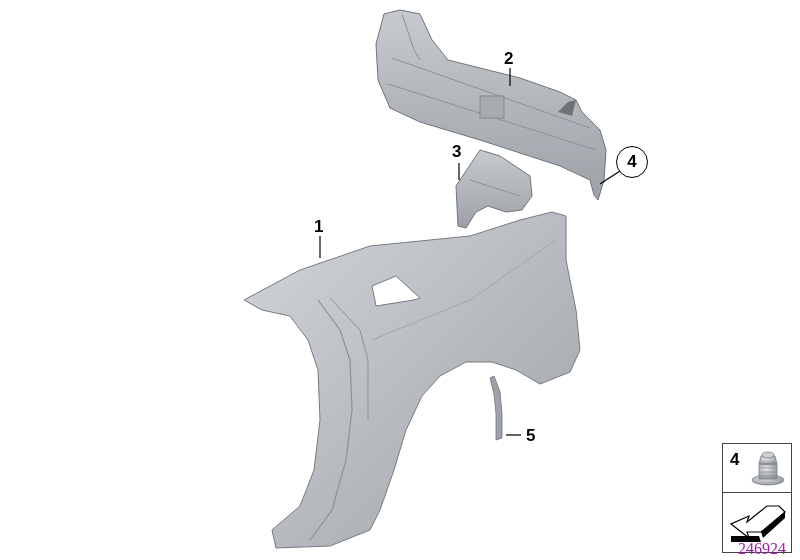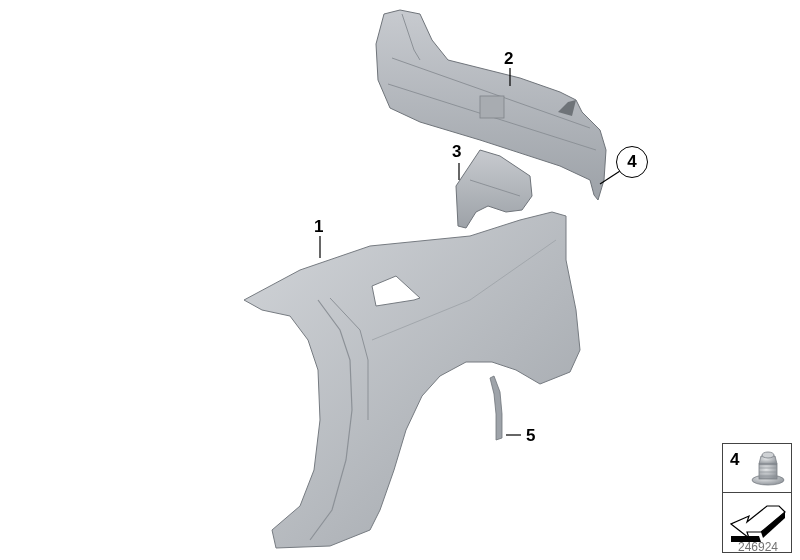--- a/index.html
+++ b/index.html
@@ -3,21 +3,21 @@
   <meta charset="utf-8">
   <style>
     html, body { margin: 0; padding: 0; background: #ffffff; }
     body { width: 800px; height: 560px; position: relative; overflow: hidden; font-family: "Liberation Sans", sans-serif; }
     .diagram { position: absolute; left: 0; top: 0; width: 800px; height: 560px; }
     .callout { position: absolute; font-weight: bold; font-size: 17px; color: #000; font-family: "Liberation Sans", sans-serif; line-height: 1; }
     .circle-callout { position: absolute; width: 30px; height: 30px; border: 1.5px solid #000; border-radius: 50%; display: flex; align-items: center; justify-content: center; font-weight: bold; font-size: 17px; font-family: "Liberation Sans", sans-serif; background: #fff; }
     .legend-box { position: absolute; left: 722px; top: 443px; width: 68px; height: 108px; border: 1px solid #444; background: #fff; }
     .legend-top { position: absolute; left: 0; top: 0; width: 68px; height: 48px; border-bottom: 1px solid #444; }
     .legend-num { position: absolute; left: 7px; top: 6px; font-weight: bold; font-size: 17px; font-family: "Liberation Sans", sans-serif; }
-    .ref-number { position: absolute; left: 738px; top: 540px; font-size: 12px; color: #737373; font-family: Liberation Sans, sans-serif; }
+    .ref-number { position: absolute; left: 738px; top: 540px; font-size: 16px; color: #a21caf; font-family: Liberation Serif, serif; }
   </style>
 </head>
 <body>
 
 <div class="diagram">
   <svg width="800" height="560" viewBox="0 0 800 560">
     <defs>
       <linearGradient id="panelGrad" x1="0" y1="0" x2="1" y2="1">
         <stop offset="0" stop-color="#d2d5d9"></stop>
         <stop offset="0.6" stop-color="#b3b7bc"></stop>

